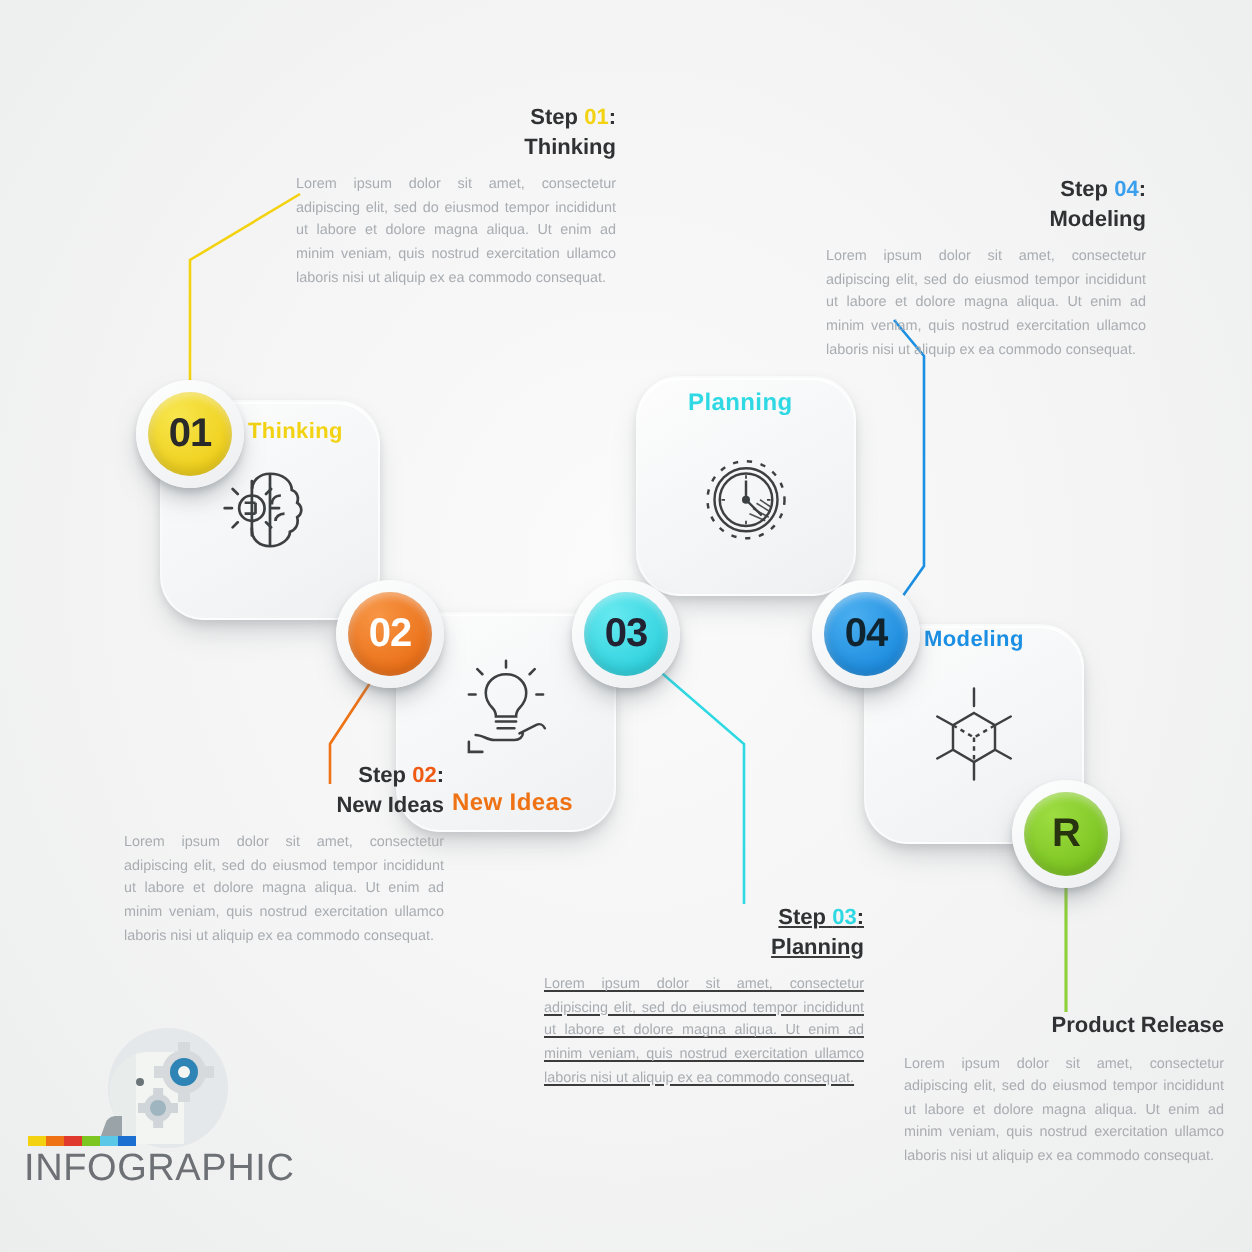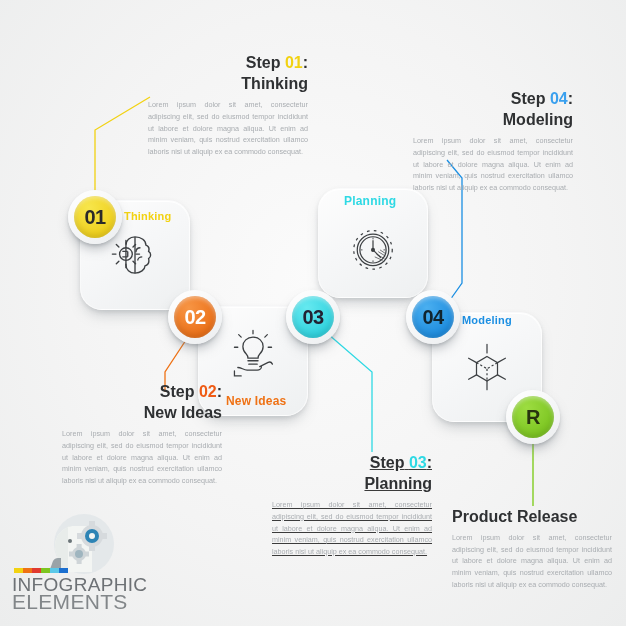--- a/index.html
+++ b/index.html
@@ -61,35 +61,35 @@
     width:42px; height:42px; border-radius:50%;
     display:flex; align-items:center; justify-content:center;
     font-size:20px; font-weight:700; letter-spacing:-.5px;
     box-shadow: inset 0 -3px 6px rgba(0,0,0,.13), inset 0 2px 4px rgba(255,255,255,.45);
   }
 
   
   .block{ position:absolute; width:160px; }
   .block .head{
     text-align:right;
-    font-size:16px;
+    font-size:11px;
     font-weight:700;
     color:#2f3133;
     line-height:1.32;
     margin-bottom:5px;
   }
   .block .head .num{ font-weight:700; }
   .block .head .ttl{ display:block; }
   .block .body{
     font-size:7.2px;
     line-height:1.62;
     color:#a9adb1;
     text-align:justify;
   }
-  .block.center .head{ text-align:left; }
+  .block.center .head{ text-align:right; }
 
   
   #logo{ position:absolute; left:6px; bottom:4px; width:132px; height:104px; }
   #logo .bars{
     position:absolute; left:8px; top:50px; display:flex; height:5px; width:54px;
   }
   #logo .bars i{ flex:1 1 auto; display:block; }
   #logo .lg1, #logo .lg2{
     position:absolute; left:6px;
     font-weight:400;
@@ -274,16 +274,15 @@
     </svg>
     <div class="bars">
       <i style="background:#f2d211"></i>
         <i style="background:#ef7215"></i>
         <i style="background:#e03a2f"></i>
         <i style="background:#7dc520"></i>
         <i style="background:#5bc8e8"></i>
         <i style="background:#1b6fd0"></i>
     </div>
     <div class="lg1">INFOGRAPHIC</div>
-    <div class="lg2">ELEMENTS</div>
   </div>
 
 </div>
 
 </body></html>

